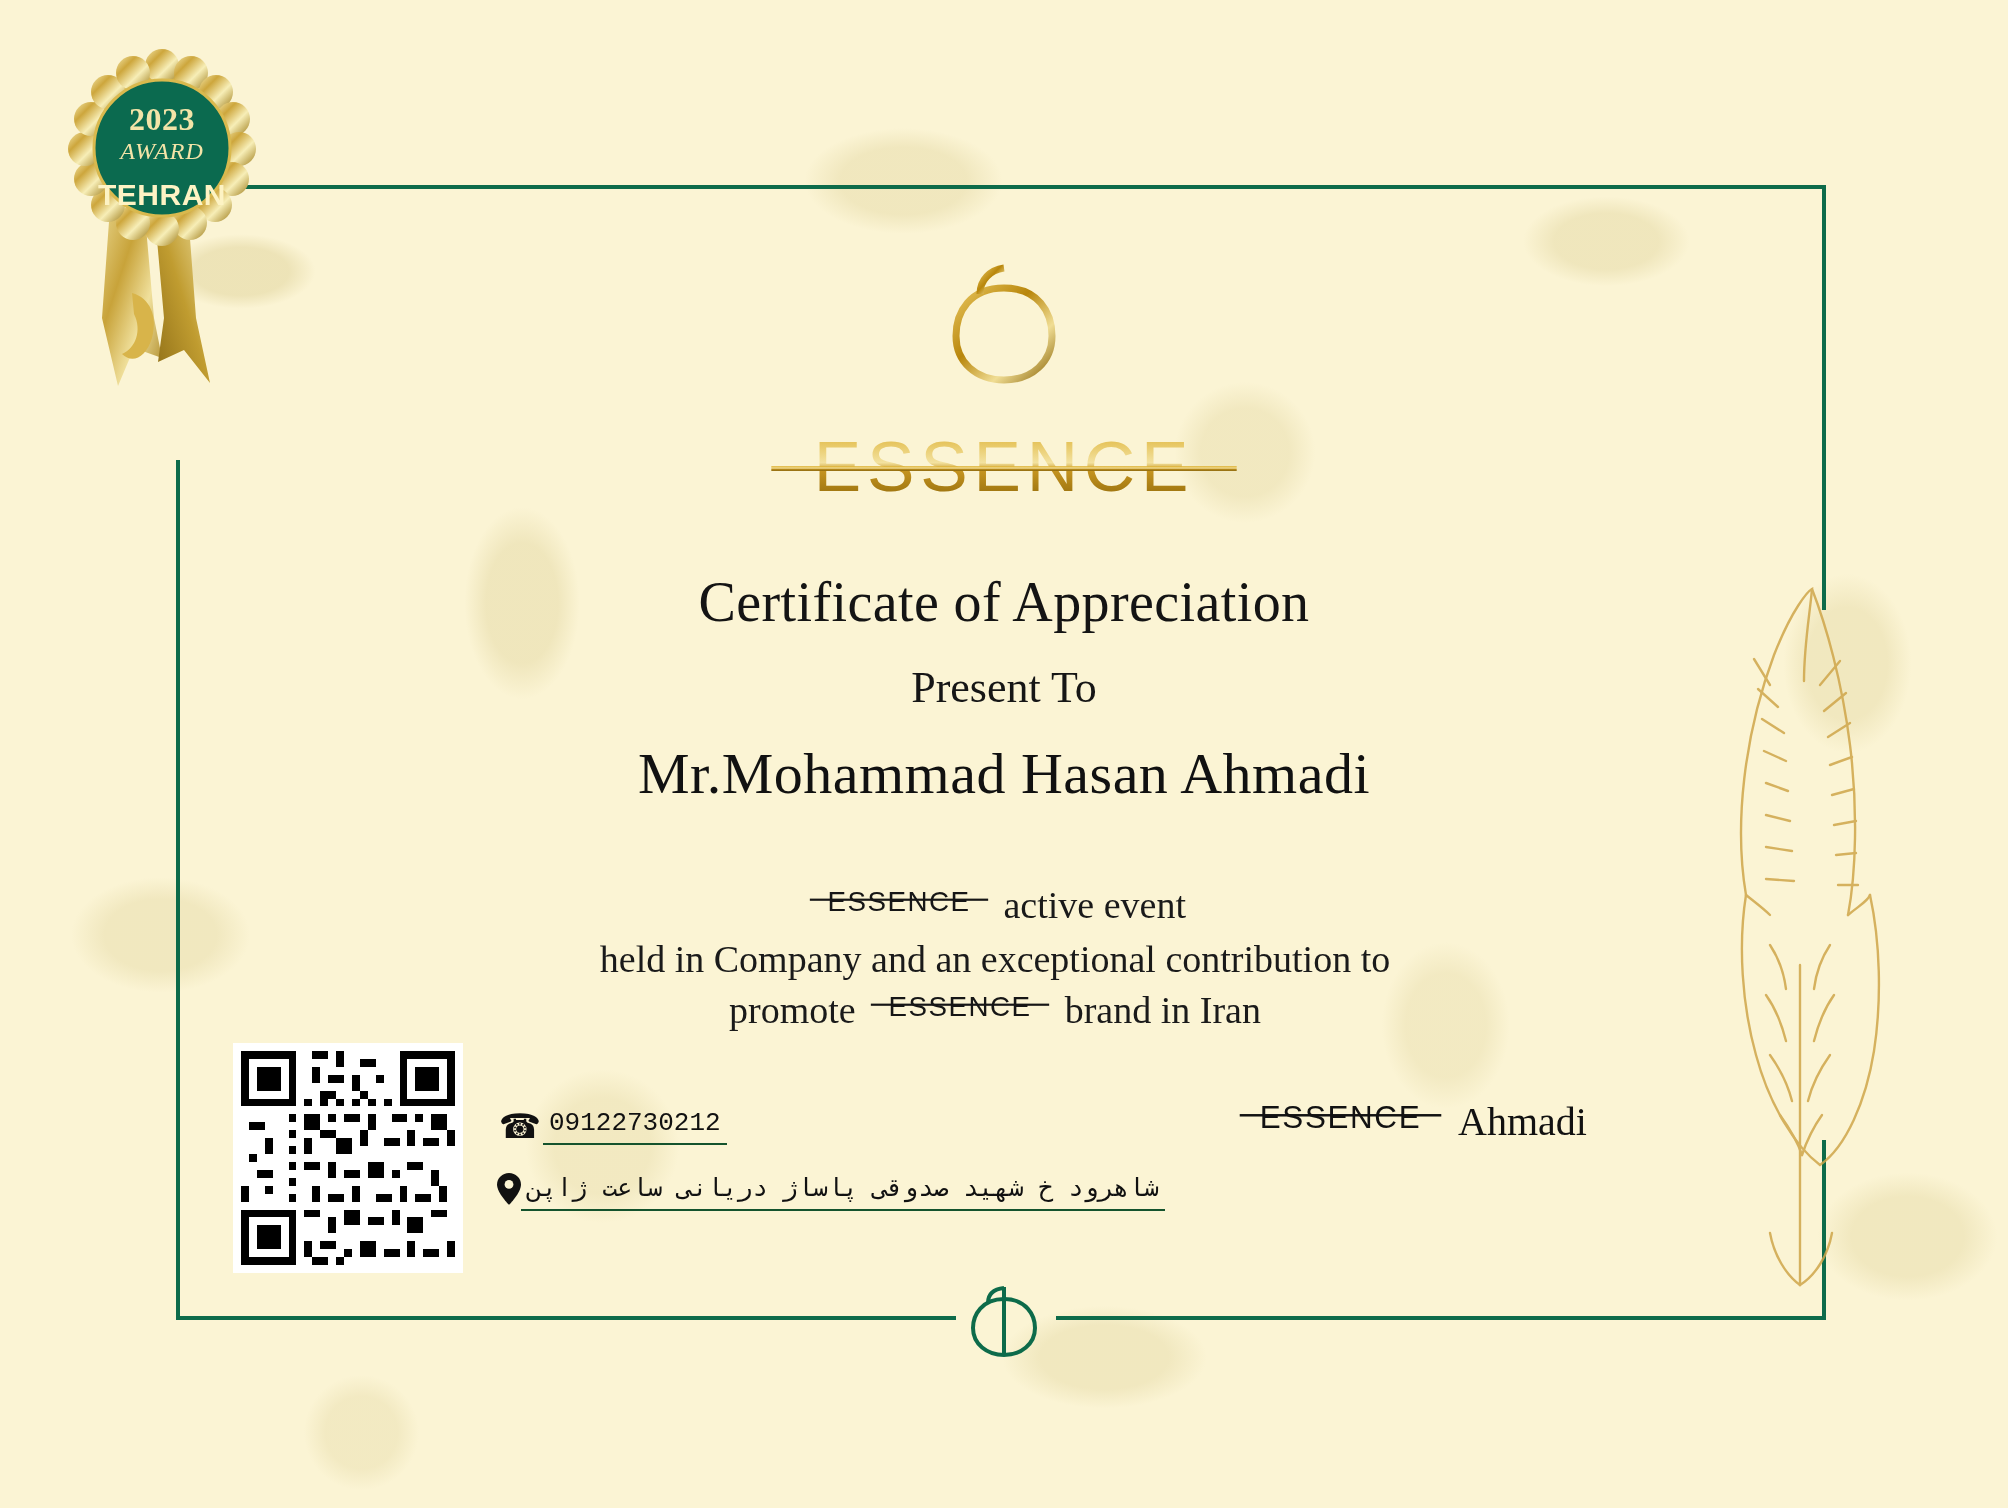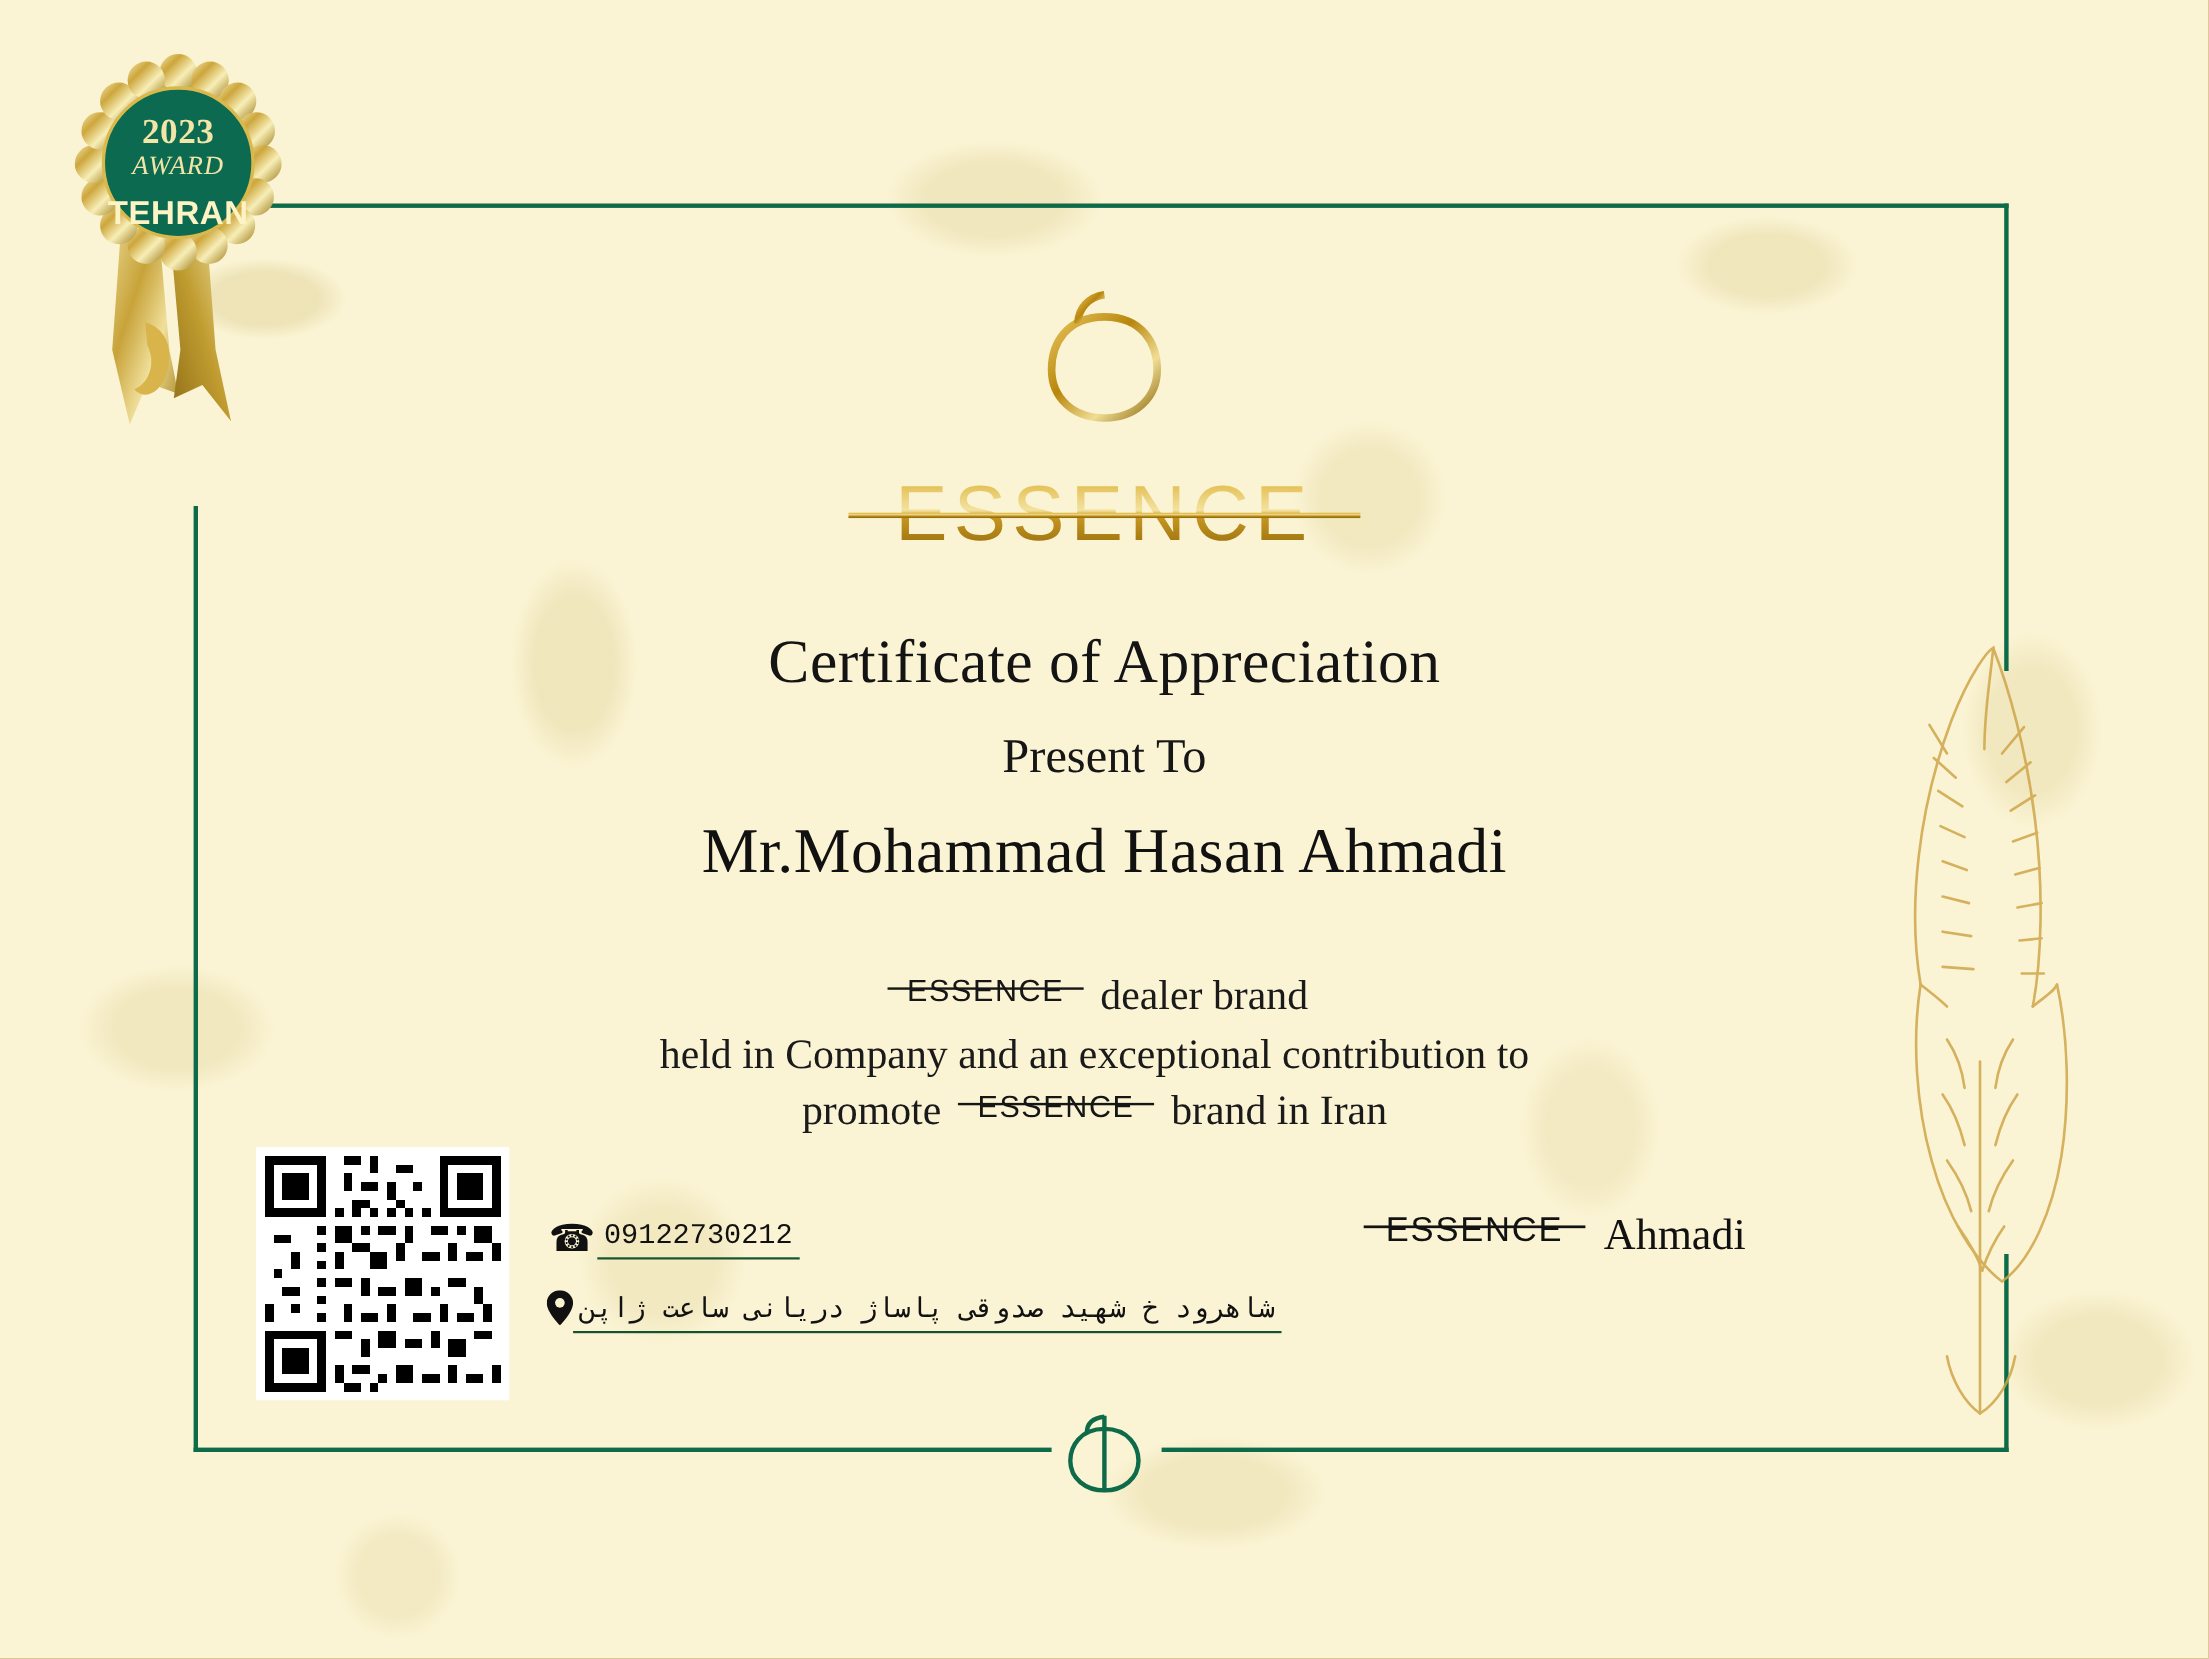--- a/index.html
+++ b/index.html
@@ -395,21 +395,21 @@
   <div class="present-to">Present To</div>
   <div class="recipient">Mr.Mohammad Hasan Ahmadi</div>
 
   <div class="body-text">
     <span class="inline-brand">
       <svg viewBox="0 0 260 46" width="190" height="34">
         <text x="130" y="34" text-anchor="middle" font-family="Liberation Sans, sans-serif" font-size="38" letter-spacing="2" fill="#161616">ESSENCE</text>
         <rect x="8" y="17" width="244" height="3" fill="#161616"></rect>
       </svg>
     </span>
-    <span>dealer brand</span>
+    <span>active event</span>
     <br>
     <span>held in Company and an exceptional contribution to</span>
     <br>
     <span>promote</span>
     <span class="inline-brand">
       <svg viewBox="0 0 260 46" width="190" height="34">
         <text x="130" y="34" text-anchor="middle" font-family="Liberation Sans, sans-serif" font-size="38" letter-spacing="2" fill="#161616">ESSENCE</text>
         <rect x="8" y="17" width="244" height="3" fill="#161616"></rect>
       </svg>
     </span>

